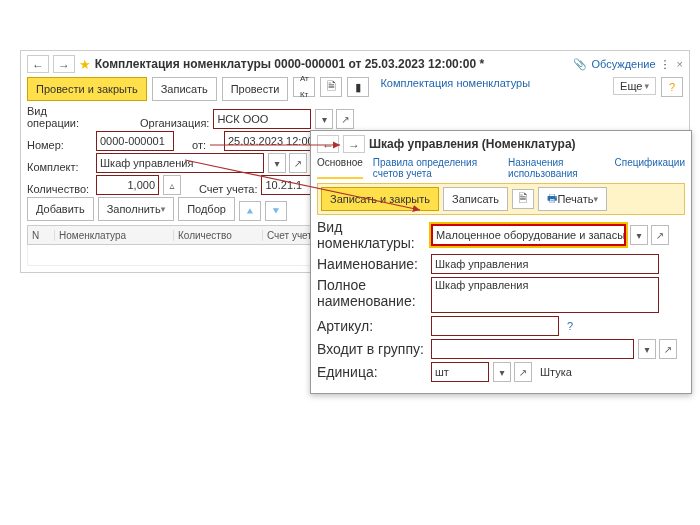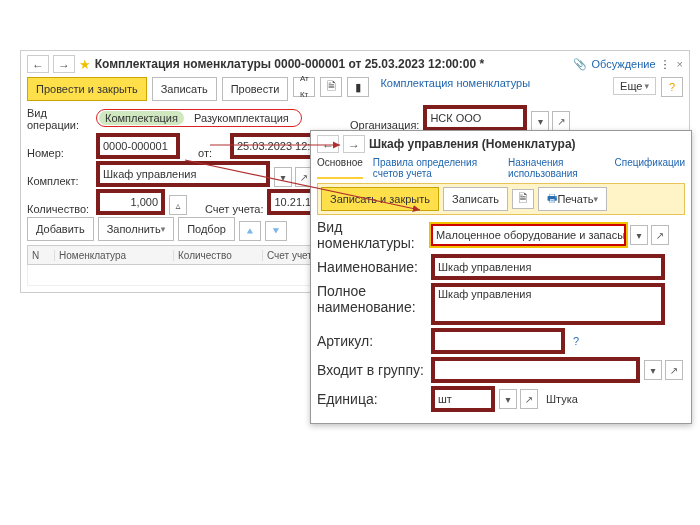--- a/index.html
+++ b/index.html
@@ -15,21 +15,21 @@
 .vdots{letter-spacing:-2px}
 .toolbar{display:flex;align-items:flex-start;gap:5px;margin-bottom:4px}
 .btn{border:1px solid #bbb;background:#fff;padding:2px 8px;height:18px;display:inline-flex;align-items:center;white-space:nowrap}
 .btn-yellow{background:#ffe04a;border-color:#caa400}
 .icon-btn{width:20px;padding:0;justify-content:center}
 .row{display:flex;align-items:flex-end;gap:4px;margin:2px 0}
 .lbl{width:65px}
 .tabs1{display:flex;gap:4px;margin:0 0 4px 0;border:1px solid #d22; border-radius:10px;padding:1px 2px;width:200px}
 .tabs1 span{padding:1px 6px}
 .tabs1 .active{background:#cfe8c0;border-radius:8px}
-.input{border:4px solid #7f1d1d;padding:1px 3px;height:16px;background:#fff;display:inline-flex;align-items:center;white-space:nowrap;overflow:hidden}
+.input{border:1px solid #7f1d1d;padding:1px 3px;height:16px;background:#fff;display:inline-flex;align-items:center;white-space:nowrap;overflow:hidden}
 .input.small{width:70px}
 .input.date{width:110px}
 .input.org{width:90px}
 .input.w160{width:160px}
 .input.w50{width:50px}
 .input.num{width:55px;justify-content:flex-end}
 .mini{width:16px;height:18px;border:1px solid #bbb;display:inline-flex;align-items:center;justify-content:center;background:#fff;font-size:10px;color:#555}
 .mini+.mini{margin-left:-1px}
 .table-head{display:flex;border:1px solid #ccc;background:#f5f5f5;height:18px;align-items:center;margin-top:4px}
 .th{border-right:1px solid #ddd;padding:0 4px;font-size:10px;color:#555}
@@ -78,24 +78,20 @@
     <span class="spacer"></span>
     <span class="more-btn">
           <span>Еще</span>
           <span class="chev">▾</span>
         </span>
     <span class="btn icon-btn" style="color:#f0a000">?</span>
   </div>
 
   <div class="row">
     <span class="lbl">Вид операции:</span>
-    <span class="tabs1">
-      <span class="active">Комплектация</span>
-      <span>Разукомплектация</span>
-    </span>
     <span style="width:40px"></span>
     <span>Организация:</span>
     <span class="input org">НСК ООО</span>
     <span class="mini">▾</span>
     <span class="mini">↗</span>
   </div>
 
   <div class="row">
     <span class="lbl">Номер:</span>
     <span class="input small">0000-000001</span>

